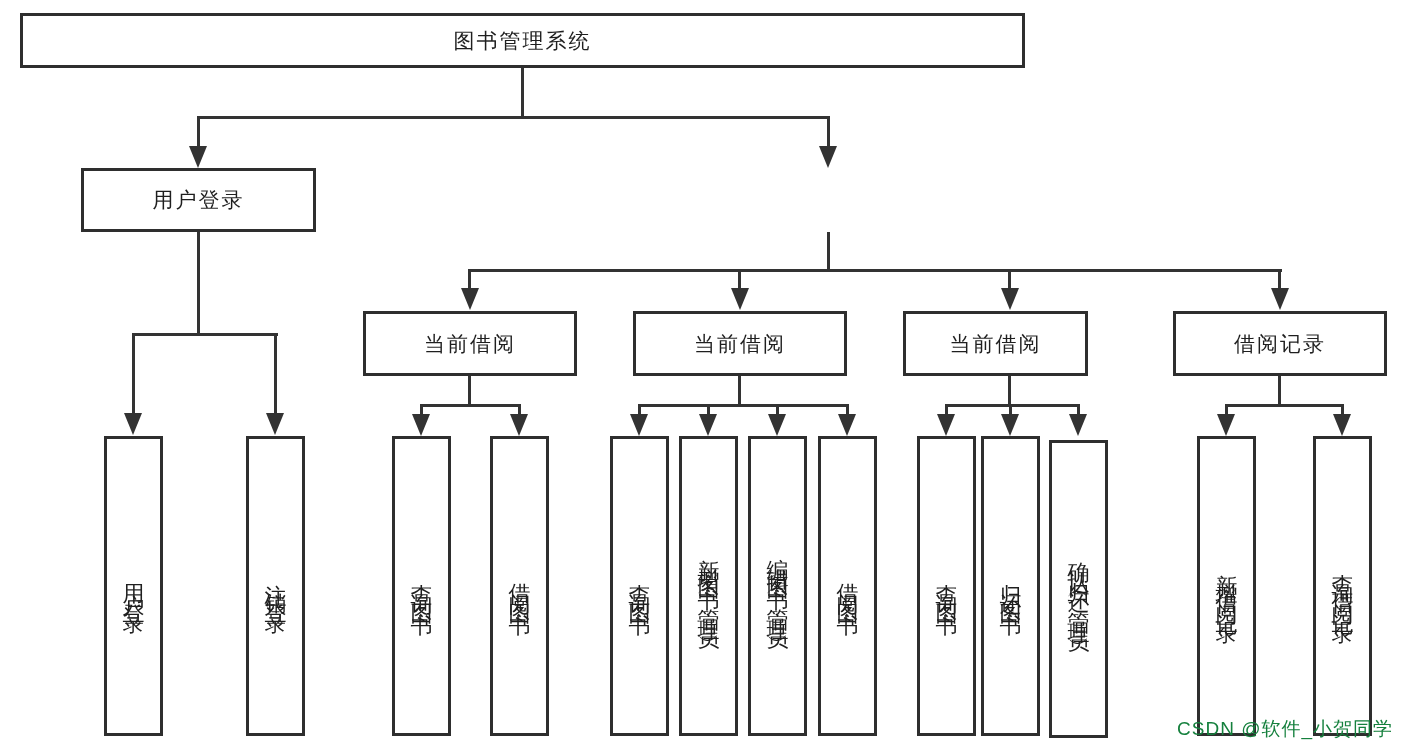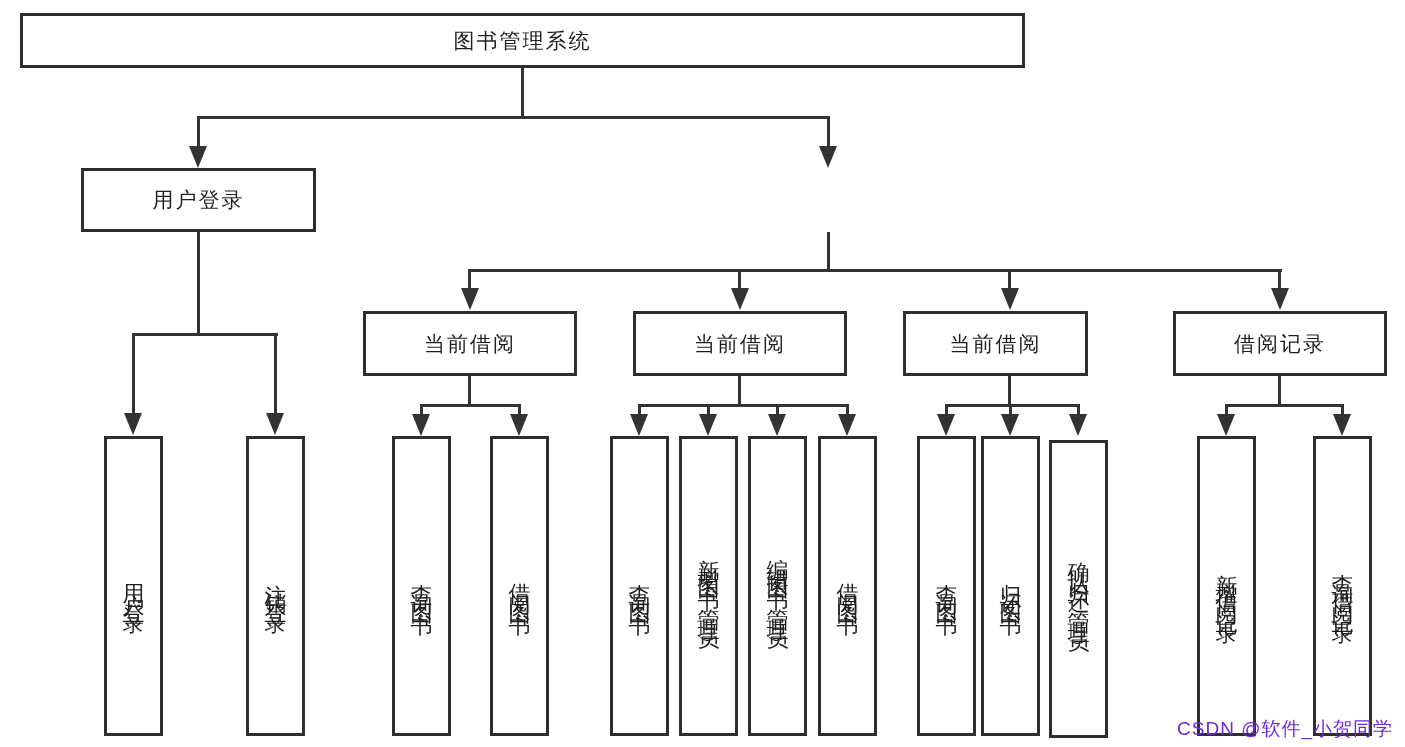--- a/index.html
+++ b/index.html
@@ -21,21 +21,21 @@
   }
   .hline { position:absolute; height:3px; background:#333333; }
   .vline { position:absolute; width:3px; background:#333333; }
   .arrow {
     position:absolute; width:0; height:0;
     border-left:9px solid transparent; border-right:9px solid transparent;
     border-top:22px solid #333333;
   }
   .watermark {
     position:absolute; right:12px; bottom:5px;
-    font-size:19px; color:#6d28d9; letter-spacing:1px; white-space:nowrap;
+    font-size:19px; color:#15803d; letter-spacing:1px; white-space:nowrap;
   }
 </style>
 </head>
 <body>
 
 <div class="canvas">
 
   <div class="box" style="left:20px;top:13px;width:1005px;height:55px">
     <span class="hlabel">图书管理系统</span>
   </div>

